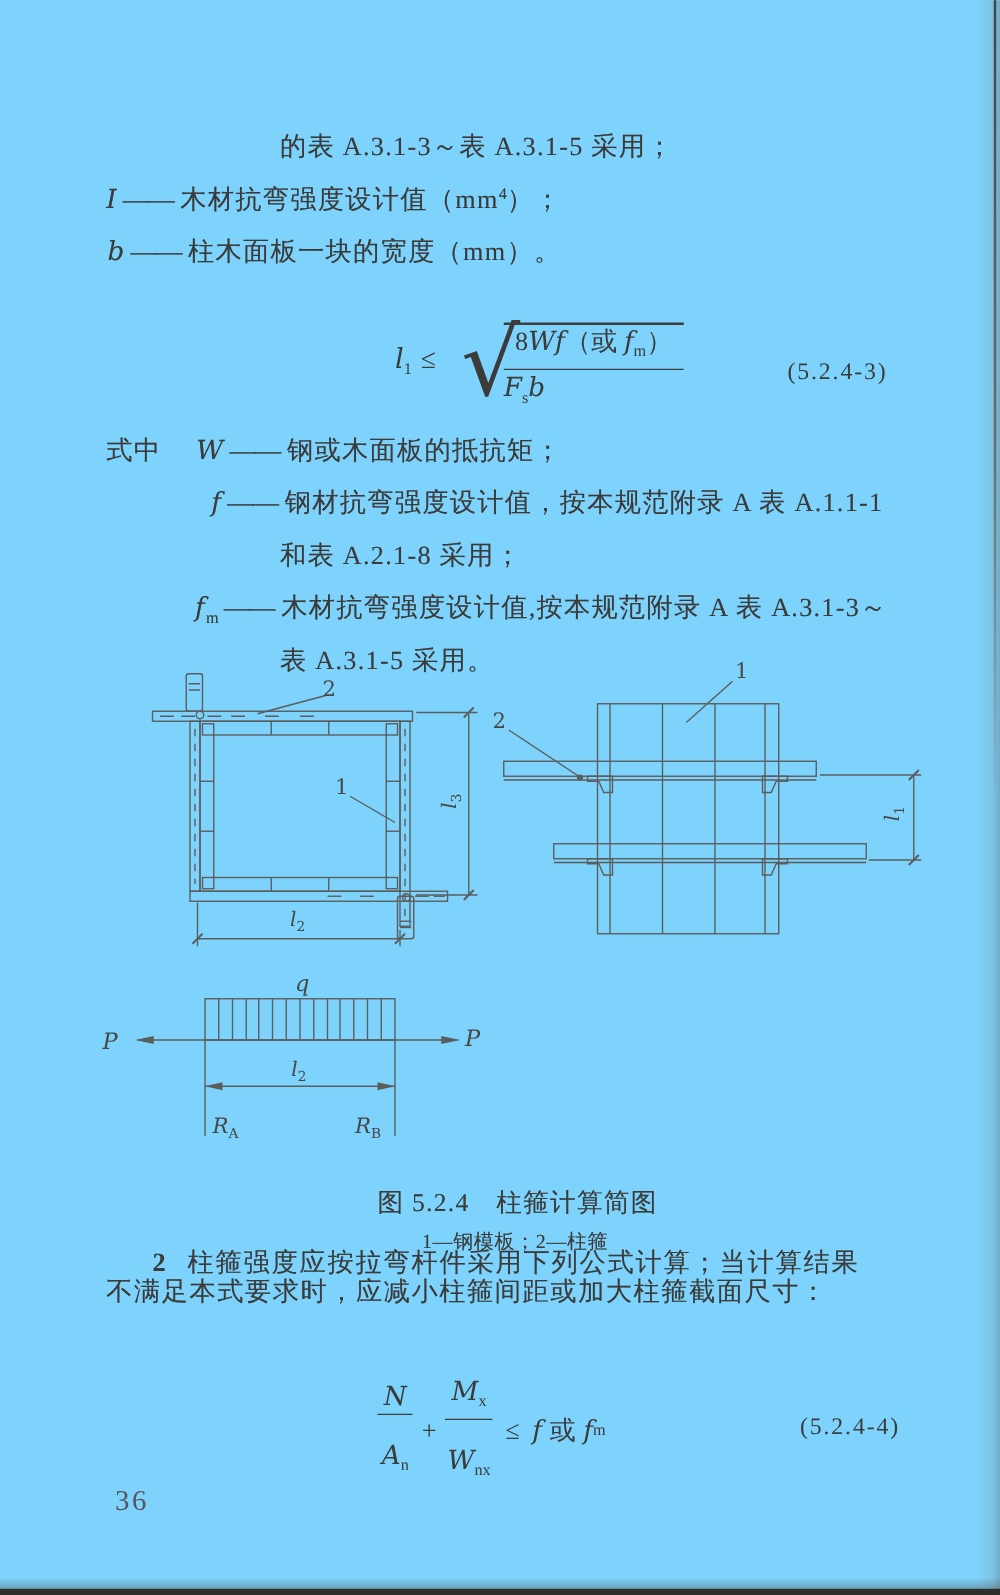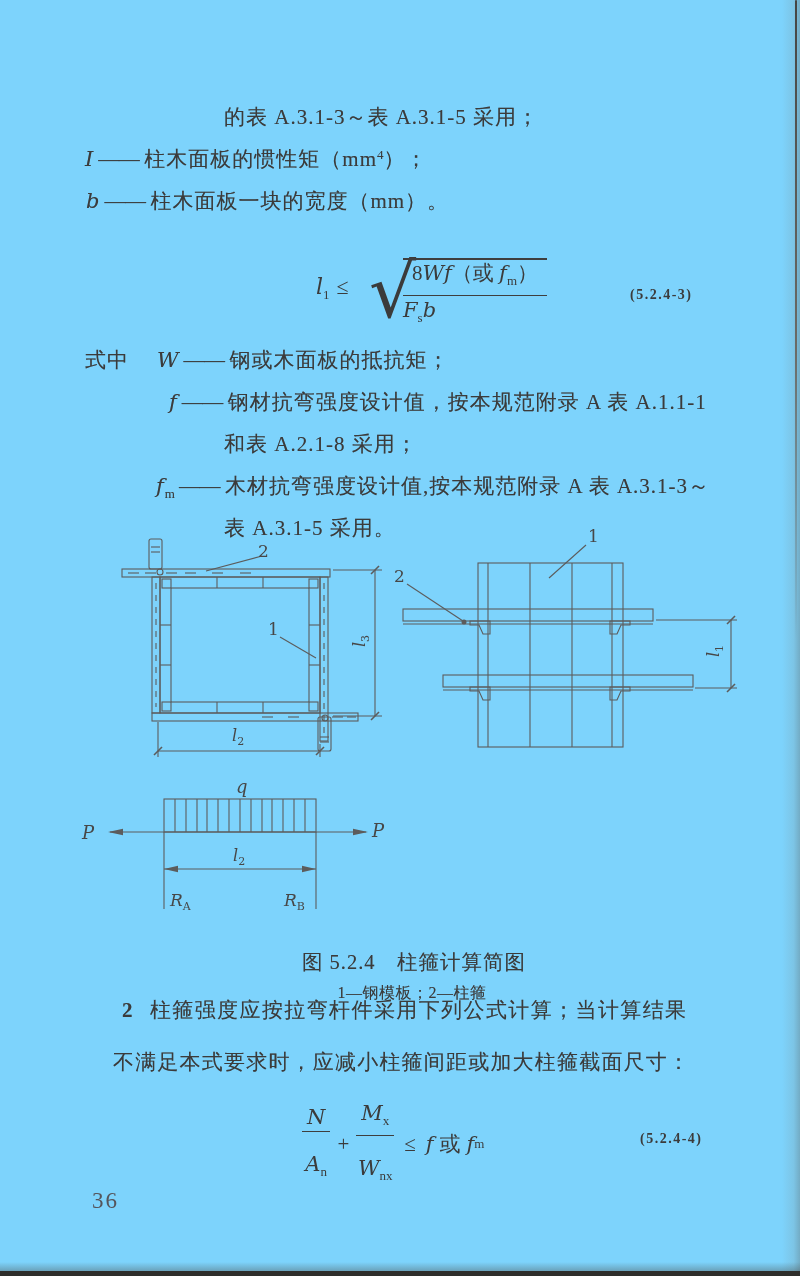--- a/index.html
+++ b/index.html
@@ -24,21 +24,21 @@
   .f1 { position:absolute; left:316px; top:258px; width:430px; height:74px; }
   .f1-lhs { position:absolute; left:0; top:16px; font-size:22px; letter-spacing:0; }
   .f1-rel { margin-left:7px; }
   .f1-sqrt { position:absolute; left:53px; top:-4px; font-size:74px; line-height:1;
              font-family:"DejaVu Serif",serif; }
   .f1-rad { position:absolute; left:87px; top:0; border-top:2px solid #3e3e3e;
             display:flex; flex-direction:column; align-items:flex-start; }
   .f1-rad .fn { font-size:21px; line-height:25px; padding:1px 9px 2px;
                 border-bottom:1.4px solid #3e3e3e; white-space:nowrap; }
   .f1-rad .fd { font-size:21px; line-height:25px; padding-top:2px; white-space:nowrap; }
-  .tag { position:absolute; font-size:14px; letter-spacing:1.5px;font-weight:bold; }
+  .tag { position:absolute; font-size:19px; letter-spacing:1.5px; }
 
   
   .f2 { position:absolute; left:302px; top:1112px; height:64px;
         display:flex; align-items:center; font-size:21px; }
   .frac { display:inline-flex; flex-direction:column; align-items:center; }
   .frac .fn { padding:0 5px 2px; border-bottom:1.4px solid #3e3e3e; line-height:24px; white-space:nowrap; }
   .frac .fd { padding-top:20px; line-height:24px; white-space:nowrap; }
   .f2 .op  { margin:0 7px; }
   .f2 .rel { margin:0 10px; }
 
@@ -61,21 +61,21 @@
   .bigit { font-size:18px; font-style:italic; }
 </style>
 </head>
 <body>
 
 <div class="page">
 
   <div class="t" style="left:224px; top:103px;">的表 A.3.1-3～表 A.3.1-5 采用；</div>
 
   <div class="t" style="left:85px; top:145px;">
-    <span class="var">I</span><span class="dash">——</span><span>柱木面板的惯性矩（mm</span><span class="sp">4</span><span>）；</span>
+    <span class="var">I</span><span class="dash">——</span><span>木材抗弯强度设计值（mm</span><span class="sp">4</span><span>）；</span>
   </div>
 
   <div class="t" style="left:86px; top:187px;">
     <span class="var">b</span><span class="dash">——</span><span>柱木面板一块的宽度（mm）。</span>
   </div>
 
 
   <div class="f1">
     <span class="f1-lhs"><span class="var">l</span><span class="sb">1</span><span class="f1-rel">≤</span></span>
     <span class="f1-sqrt">√</span>
@@ -232,21 +232,21 @@
       <text class="bigit" style="font-size:17px" x="284" y="381"><tspan>R</tspan><tspan class="ssub" dy="4">B</tspan></text>
     </g>
   </svg>
 
   <div class="t caption" style="top:948px;">图 5.2.4　柱箍计算简图</div>
   <div class="t legend" style="top:983px;">1—钢模板；2—柱箍</div>
 
   <div class="t" style="left:122px; top:996px; letter-spacing:1.4px;">
     <span class="boldnum">2</span><span>柱箍强度应按拉弯杆件采用下列公式计算；当计算结果</span>
   </div>
-  <div class="t" style="left:85px; top:1048px; letter-spacing:1.2px;margin-left:28px;">不满足本式要求时，应减小柱箍间距或加大柱箍截面尺寸：</div>
+  <div class="t" style="left:85px; top:1019px; letter-spacing:1.2px;">不满足本式要求时，应减小柱箍间距或加大柱箍截面尺寸：</div>
 
   <div class="f2">
     <span class="frac">
       <span class="fn"><span class="var">N</span></span>
       <span class="fd"><span class="var">A</span><span class="sb">n</span></span>
     </span>
     <span class="op">+</span>
     <span class="frac">
       <span class="fn"><span class="var">M</span><span class="sb">x</span></span>
       <span class="fd"><span class="var">W</span><span class="sb">nx</span></span>

